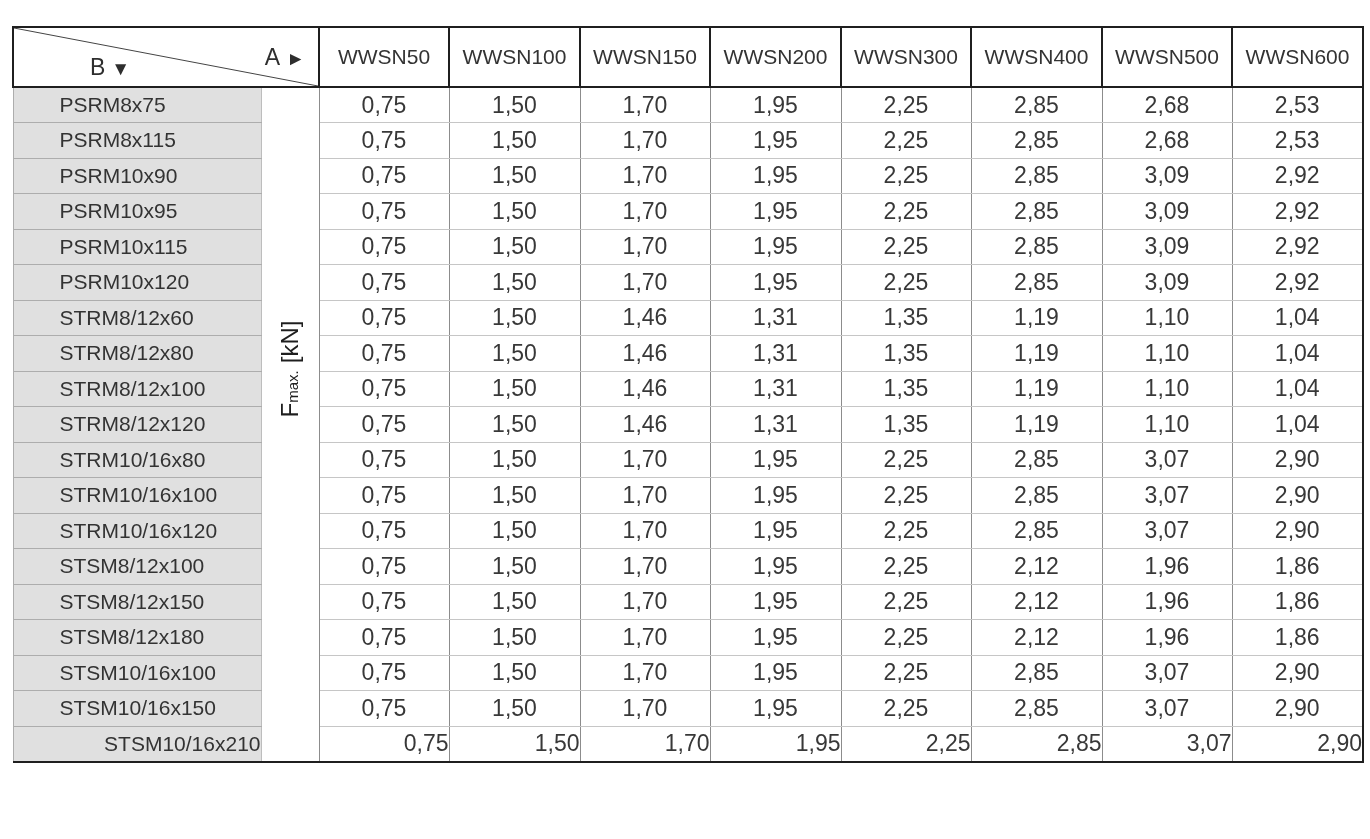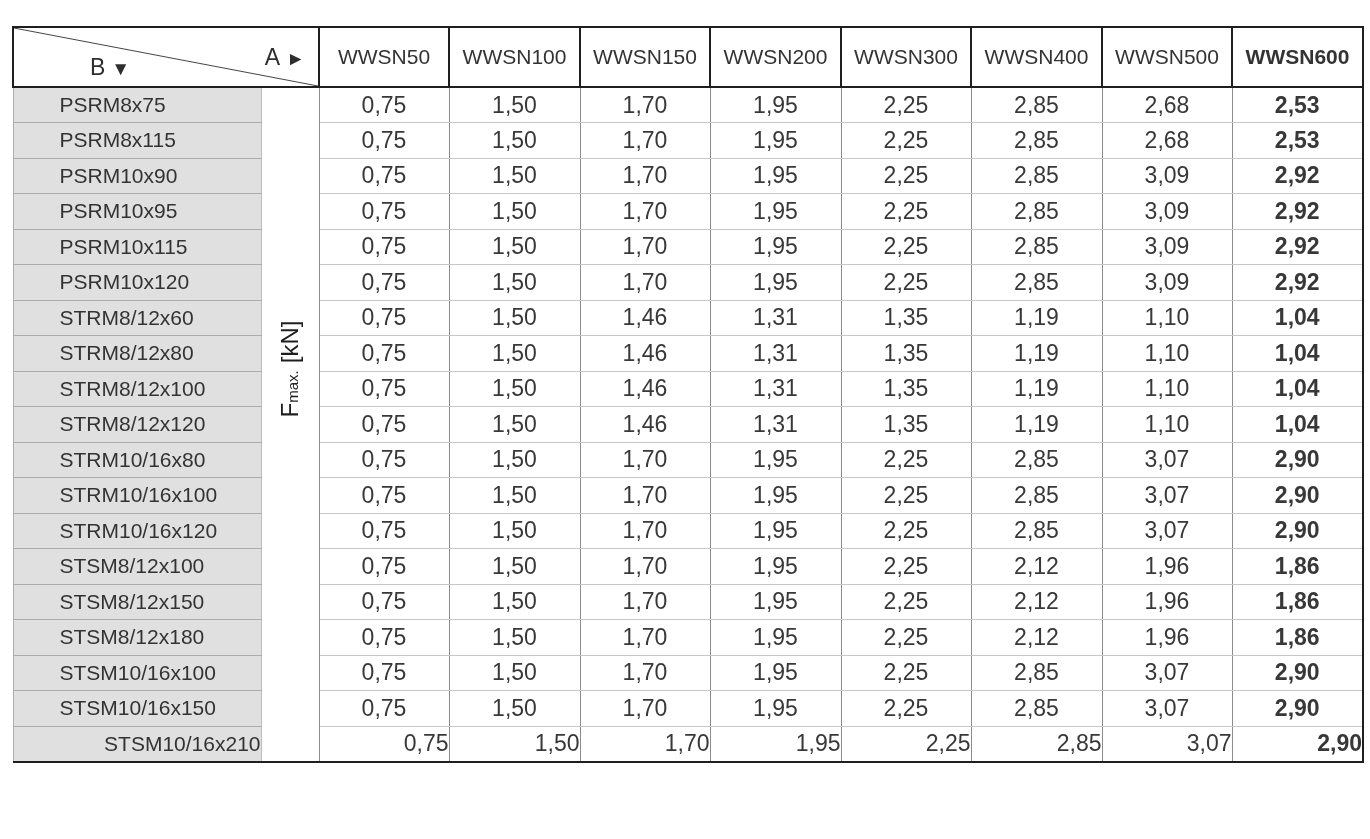--- a/index.html
+++ b/index.html
@@ -95,21 +95,21 @@
     background: #ffffff;
     border-left: 1px solid #8c8c8c;
     border-right: 1px solid #8c8c8c;
     border-top: 1px solid #c6c6c6;
     border-bottom: 1px solid #c6c6c6;
     text-align: center;
     font-size: 23px;
     color: #383838;
   }
   tbody tr:last-child td { border-bottom: 2px solid #1f1f1f; text-align: right; }
-  td.val:last-child, th:last-child { border-right: 2px solid #1f1f1f; font-weight: bold; }
+  td.val:last-child, th:last-child { border-right: 2px solid #1f1f1f; }
 </style>
 </head>
 <body>
 
 <table class="data-table">
   <colgroup>
     <col style="width:248px">
     <col style="width:58px">
     <col style="width:130px">
       <col style="width:131px">

